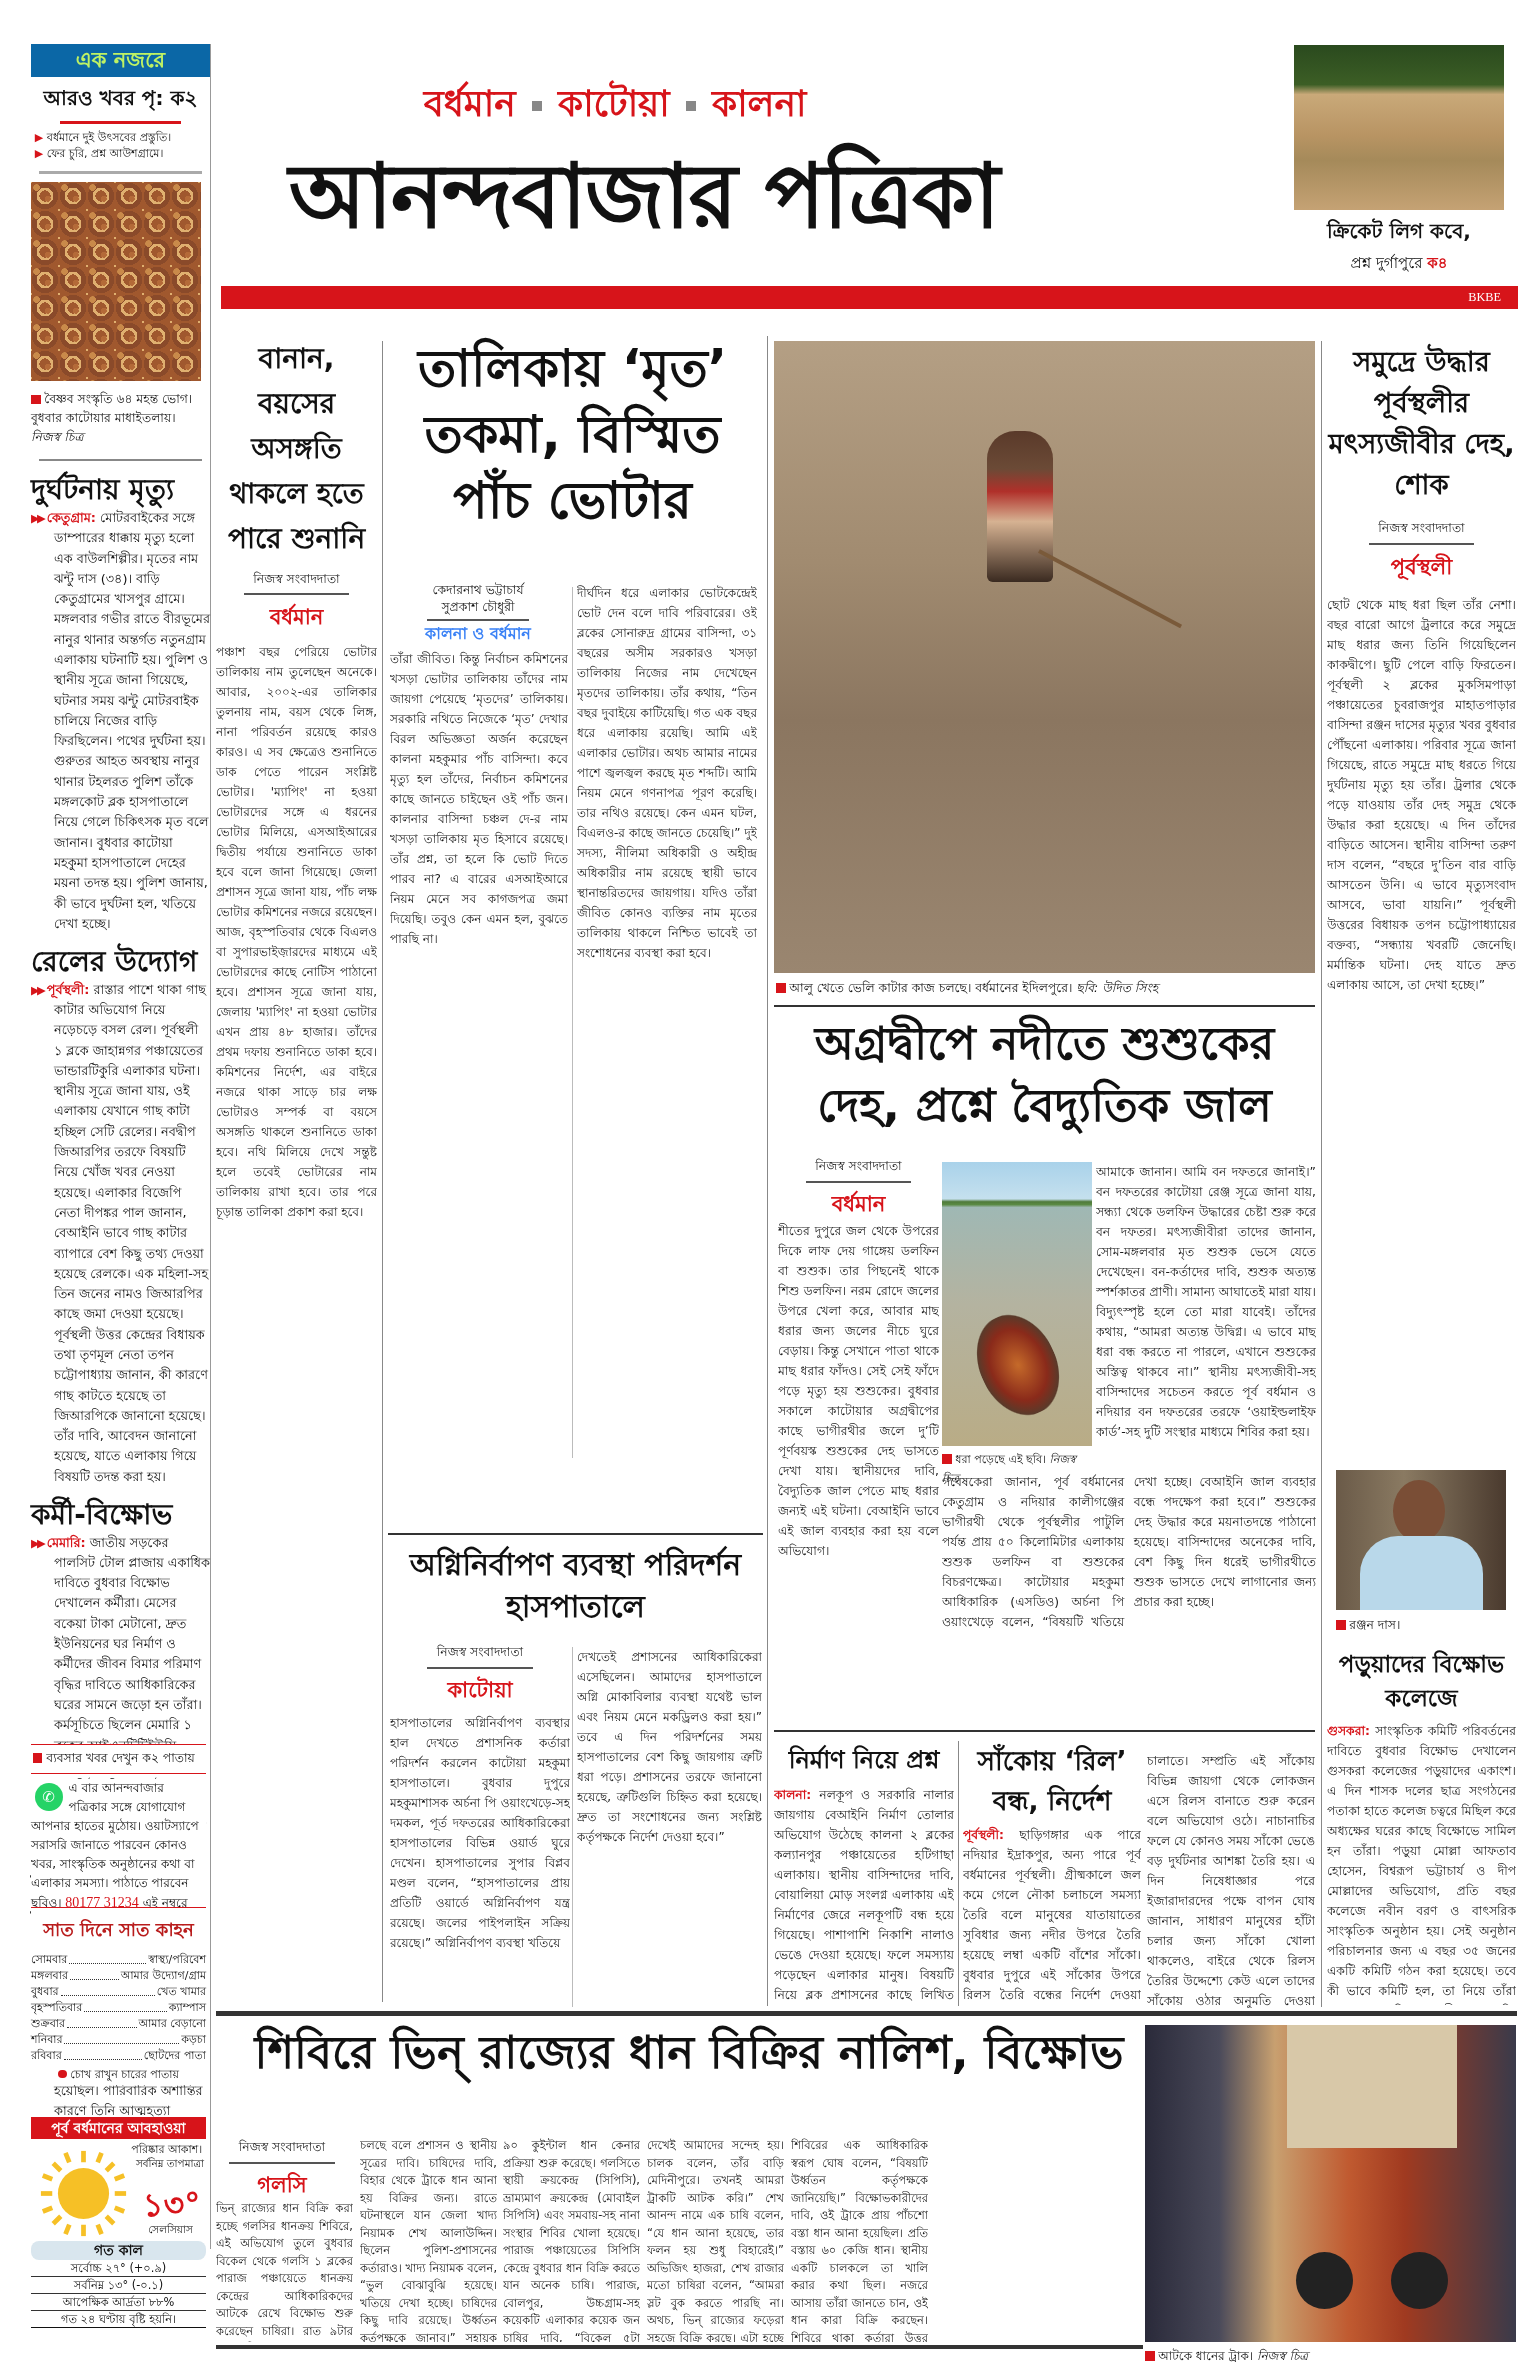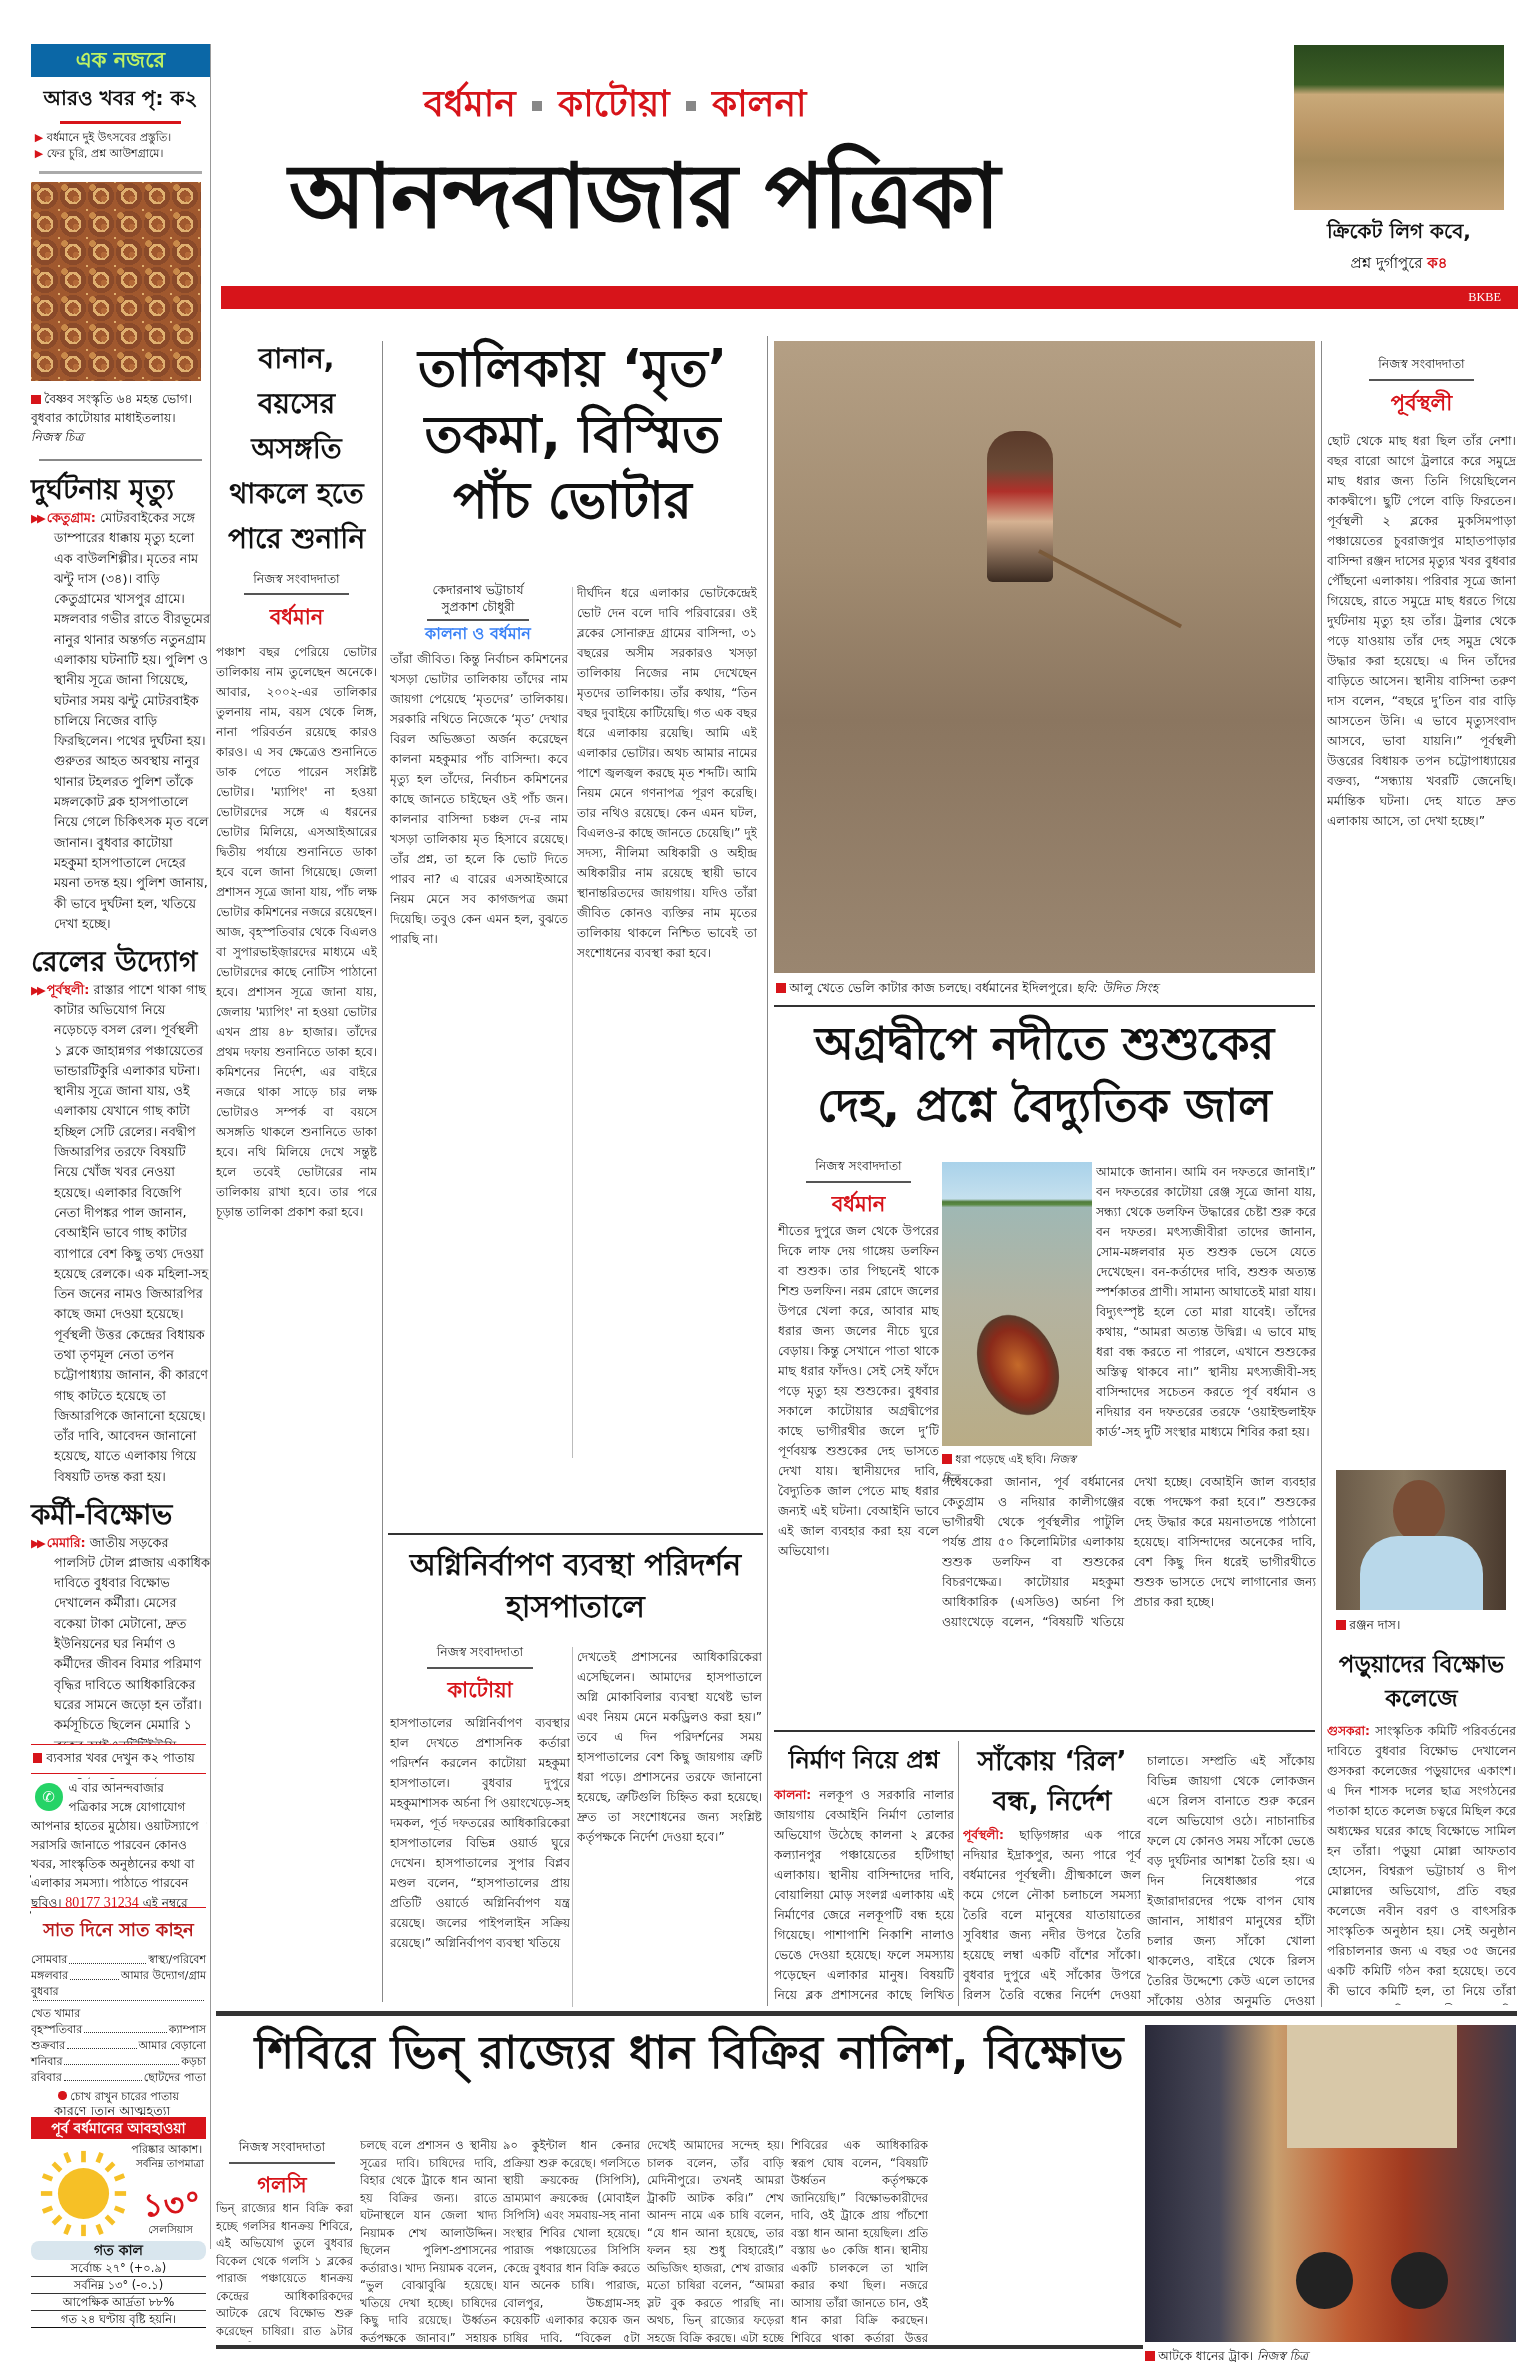--- a/index.html
+++ b/index.html
@@ -87,21 +87,21 @@
     <div style="display:flex;">
         <span>সোমবার</span>
         <span style="flex:1;border-bottom:0.9px dotted #333;margin:0 1.9px 4.7px;"></span>
         <span>স্বাস্থ্য/পরিবেশ</span>
       </div>
     <div style="display:flex;">
         <span>মঙ্গলবার</span>
         <span style="flex:1;border-bottom:0.9px dotted #333;margin:0 1.9px 4.7px;"></span>
         <span>আমার উদ্যোগ/গ্রাম</span>
       </div>
-    <div style="display:flex;flex-direction:column;">
+    <div style="display:flex;">
         <span>বুধবার</span>
         <span style="flex:1;border-bottom:0.9px dotted #333;margin:0 1.9px 4.7px;"></span>
         <span>খেত খামার</span>
       </div>
     <div style="display:flex;">
         <span>বৃহস্পতিবার</span>
         <span style="flex:1;border-bottom:0.9px dotted #333;margin:0 1.9px 4.7px;"></span>
         <span>ক্যাম্পাস</span>
       </div>
     <div style="display:flex;">
@@ -275,20 +275,21 @@
   <div class="body-text" style="margin-top:3.8px;height:176px;font-size:12.3px;">
       <p class="noind"><span class="dateline">পূর্বস্থলী:</span> <span>ছাড়িগঙ্গার এক পারে নদিয়ার ইদ্রাকপুর, অন্য পারে পূর্ব বর্ধমানের পূর্বস্থলী। গ্রীষ্মকালে জল কমে গেলে নৌকা চলাচলে সমস্যা তৈরি বলে মানুষের যাতায়াতের সুবিধার জন্য নদীর উপরে তৈরি হয়েছে লম্বা একটি বাঁশের সাঁকো। বুধবার দুপুরে এই সাঁকোর উপরে রিলস তৈরি বন্ধের নির্দেশ দেওয়া হয়। ঘাটের ইজারাদারদের কড়া নির্দেশ দেওয়া হয়েছে এই বিষয়ে নজরদারি চালাতে।</span></p>
     </div>
 </div>
 <div class="abs body-text" style="left:1147px;top:1751px;width:168px;height:257px;font-size:12.3px;">
     <p class="noind">চালাতে। সম্প্রতি এই সাঁকোয় বিভিন্ন জায়গা থেকে লোকজন এসে রিলস বানাতে শুরু করেন বলে অভিযোগ ওঠে। নাচানাচির ফলে যে কোনও সময় সাঁকো ভেঙে বড় দুর্ঘটনার আশঙ্কা তৈরি হয়। এ দিন নিষেধাজ্ঞার পরে ইজারাদারদের পক্ষে বাপন ঘোষ জানান, সাধারণ মানুষের হাঁটা চলার জন্য সাঁকো খোলা থাকলেও, বাইরে থেকে রিলস তৈরির উদ্দেশ্যে কেউ এলে তাদের সাঁকোয় ওঠার অনুমতি দেওয়া হচ্ছে না। পূর্বস্থলী উত্তর</p>
   </div>
 
 <div class="vline" style="left:1321px;top:341px;height:1666px;"></div>
 <div class="abs" style="left:1327px;top:341px;width:189px;">
+  <div class="hd" style="font-size:27.4px;line-height:41px;">সমুদ্রে উদ্ধার পূর্বস্থলীর মৎস্যজীবীর দেহ, শোক</div>
   <div class="byline" style="margin-top:13.2px;">
     <span class="u" style="font-size:12.3px;">নিজস্ব সংবাদদাতা</span>
     <span class="place" style="font-size:21px;">পূর্বস্থলী</span>
   </div>
   <div class="body-text" style="margin-top:9.5px;height:724px;font-size:12.3px;">
       <p class="noind">ছোট থেকে মাছ ধরা ছিল তাঁর নেশা। বছর বারো আগে ট্রলারে করে সমুদ্রে মাছ ধরার জন্য তিনি গিয়েছিলেন কাকদ্বীপে। ছুটি পেলে বাড়ি ফিরতেন। পূর্বস্থলী ২ ব্লকের মুকসিমপাড়া পঞ্চায়েতের চুবরাজপুর মাহাতপাড়ার বাসিন্দা রঞ্জন দাসের মৃত্যুর খবর বুধবার পৌঁছনো এলাকায়। পরিবার সূত্রে জানা গিয়েছে, রাতে সমুদ্রে মাছ ধরতে গিয়ে দুর্ঘটনায় মৃত্যু হয় তাঁর। ট্রলার থেকে পড়ে যাওয়ায় তাঁর দেহ সমুদ্র থেকে উদ্ধার করা হয়েছে। এ দিন তাঁদের বাড়িতে আসেন। স্থানীয় বাসিন্দা তরুণ দাস বলেন, “বছরে দু’তিন বার বাড়ি আসতেন উনি। এ ভাবে মৃত্যুসংবাদ আসবে, ভাবা যায়নি।” পূর্বস্থলী উত্তরের বিধায়ক তপন চট্টোপাধ্যায়ের বক্তব্য, “সন্ধ্যায় খবরটি জেনেছি। মর্মান্তিক ঘটনা। দেহ যাতে দ্রুত এলাকায় আসে, তা দেখা হচ্ছে।”</p>
     </div>
 </div>
 <div class="photo" style="left:1336px;top:1470px;width:170px;height:140px;background:linear-gradient(90deg,#6a5a48 0,#8a7a62 40%,#4a3a2e 100%);">
   <div style="position:absolute;left:57px;top:9.5px;width:52px;height:62px;border-radius:50%;background:#7a4e36;"></div>

